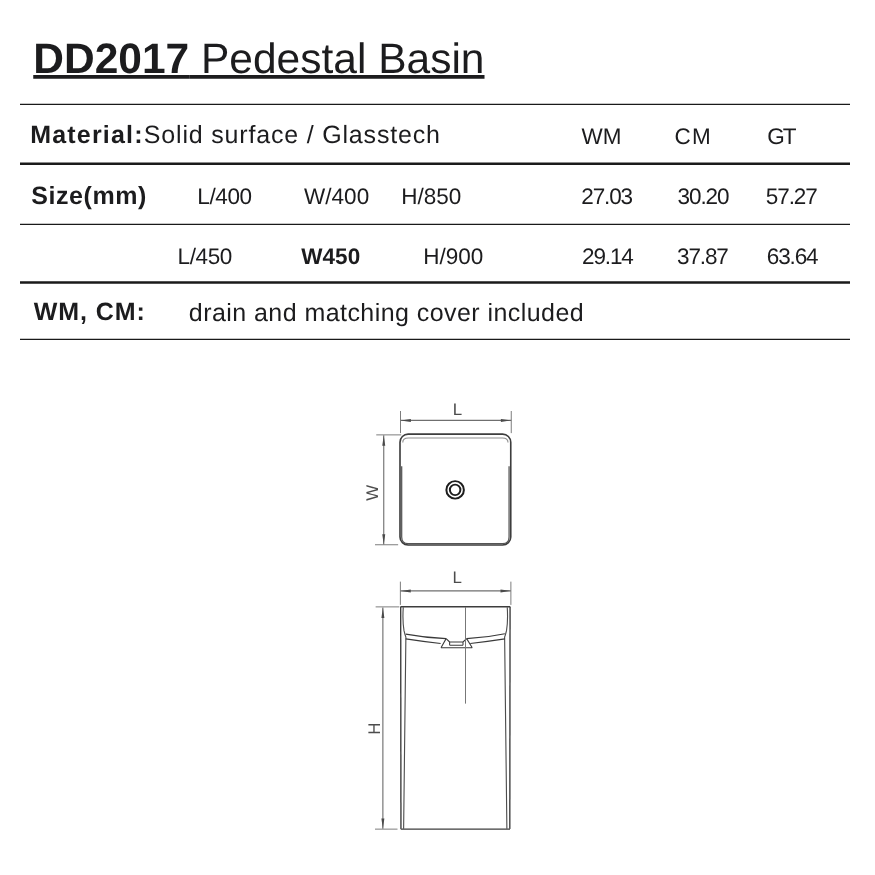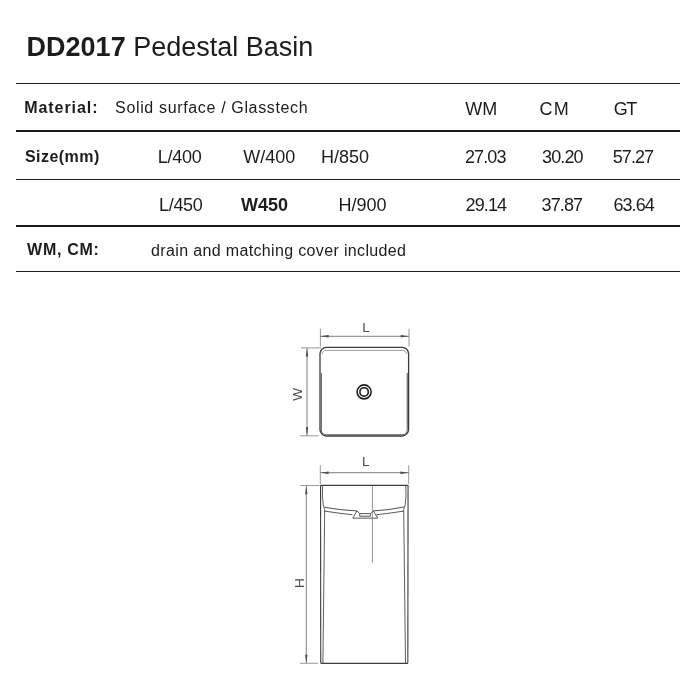--- a/index.html
+++ b/index.html
@@ -1,27 +1,27 @@
 <!DOCTYPE html>
 <html><head>
 <meta charset="utf-8">
 <style>
   html,body{margin:0;padding:0;background:#ffffff;}
   body{width:700px;height:700px;position:relative;font-family:"Liberation Sans",sans-serif;color:#1c1c1e;overflow:hidden;}
   .abs{position:absolute;white-space:nowrap;}
   .rule{position:absolute;left:16px;width:664px;height:1.3px;background:#1a1a1a;}
-  .t20{font-size:16px;line-height:20px;}
+  .t20{font-size:20px;line-height:20px;}
   .t22{font-size:18px;line-height:22px;}
   .num{letter-spacing:-0.9px;text-align:right;}
   .b{font-weight:bold;}
 </style>
 </head>
 <body>
 
-<div class="abs" style="left:26.6px;top:33.5px;font-size:27px;line-height:27px;"><span class="b">DD2017</span> <span>Pedestal Basin</span></div>
+<div class="abs" style="left:26.6px;top:33.5px;font-size:34px;line-height:27px;text-decoration:underline;"><span class="b">DD2017</span> <span>Pedestal Basin</span></div>
 
 <div class="rule" style="top:83.2px;"></div>
 
 <div class="rule" style="top:130.3px;"></div>
 
 <div class="rule" style="top:178.7px;"></div>
 
 <div class="rule" style="top:225.3px;"></div>
 
 <div class="rule" style="top:270.6px;"></div>
@@ -43,21 +43,21 @@
 <div class="abs t22" style="left:243.3px;top:146px;">W/400</div>
 
 <div class="abs t22" style="left:321px;top:146px;">H/850</div>
 
 <div class="abs t22 num" style="left:465px;top:146px;">27.03</div>
 
 <div class="abs t22 num" style="left:542.1px;top:146px;">30.20</div>
 
 <div class="abs t22 num" style="left:612.7px;top:146px;">57.27</div>
 
-<div class="abs t22" style="left:159px;top:193.6px;letter-spacing:-0.3px;">L/450</div>
+<div class="abs t22" style="left:142px;top:193.6px;letter-spacing:-0.3px;">L/450</div>
 
 <div class="abs t22" style="left:241.1px;top:193.6px;font-weight:bold;">W450</div>
 
 <div class="abs t22" style="left:338.6px;top:193.6px;">H/900</div>
 
 <div class="abs t22 num" style="left:465.6px;top:193.6px;">29.14</div>
 
 <div class="abs t22 num" style="left:541.6px;top:193.6px;">37.87</div>
 
 <div class="abs t22 num" style="left:613.4px;top:193.6px;">63.64</div>

